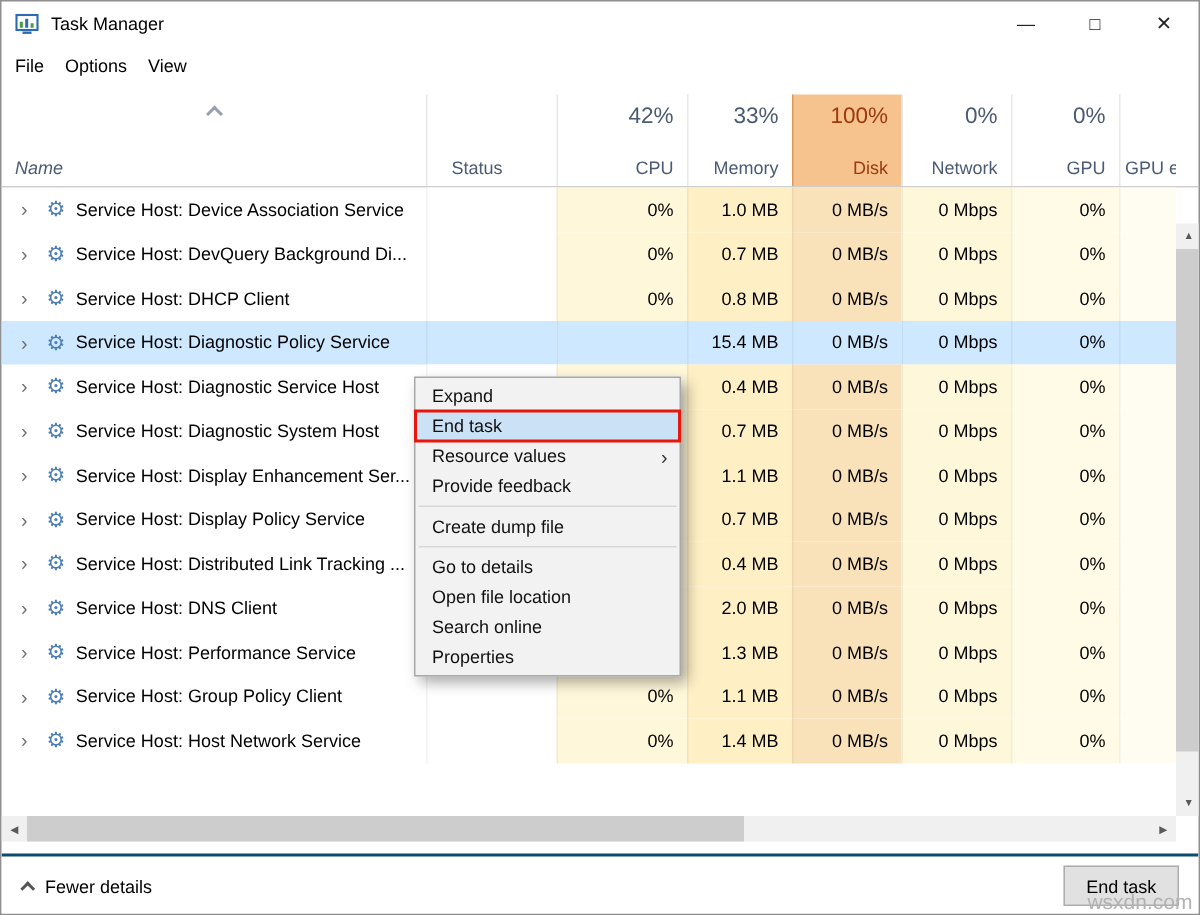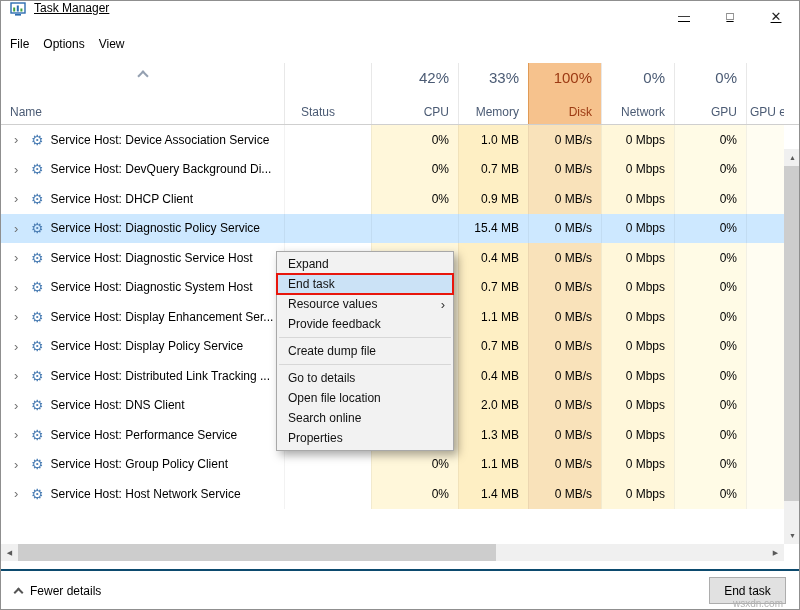--- a/index.html
+++ b/index.html
@@ -3,40 +3,40 @@
 <meta charset="utf-8">
 <style>
   * { margin:0; padding:0; box-sizing:border-box; }
   html,body { background:#fff; }
   .window {
     position:relative; width:800px; height:610px;
     border:1px solid #8f8f8f; background:#fff; overflow:hidden;
     font-family:"Liberation Sans","DejaVu Sans",sans-serif; color:#000;
   }
   
-  .titlebar { height:30px; display:flex; align-items:flex-start;text-decoration:underline; }
+  .titlebar { height:30px; display:flex; align-items:center; }
   .tm-icon { margin-left:9px; }
   .title { font-size:12px; margin-left:8px; }
   .win-controls { margin-left:auto; display:flex; height:30px; }
   .wbtn { width:46px; height:30px; display:flex; align-items:center; justify-content:center; font-size:12px; color:#222; }
   .wbtn.close { font-size:13px; }
   
   .menubar { height:25px; display:flex; align-items:center; padding-left:2px; font-size:12px; }
   .mb { padding:0 7px; }
   
   .tabbar { height:24px; display:flex; align-items:flex-end; padding-left:4px; border-bottom:1px solid #d9d9d9; }
   .tab { font-size:12px; padding:3px 9px 4px; border:1px solid transparent; white-space:nowrap; }
   .tab.selected { background:#fff; border-color:#d9d9d9; border-bottom-color:#fff; margin-bottom:-1px; }
   
   .thead { display:flex; height:62px; margin-top:7px; border-bottom:1px solid #cfcfcf; color:#4b5b74; }
   .h { display:flex; flex-direction:column; justify-content:space-between; align-items:flex-end; padding:6px 9px 5px 0; border-left:1px solid #e8e8e8; }
   .h .pct { font-size:15px; }
   .h .lbl { font-size:12px; }
   .h.lblonly { justify-content:flex-end; }
-  .h.name { width:283px; align-items:flex-start; padding-left:9px; border-left:none; position:relative; }
+  .h.name { width:283px; align-items:flex-start; padding-left:9px; border-left:none; position:relative;font-style:italic; }
   .h.status { width:87px; align-items:flex-start; padding-left:16px; }
   .h.cpu { width:87px; } .h.mem { width:70px; } .h.disk { width:73px; }
   .h.net { width:73px; } .h.gpu { width:72px; }
   .h.gpueng { width:38px; align-items:flex-start; padding-left:3px; overflow:hidden; white-space:nowrap; }
   .h.hot { background:#f6c28d; color:#9c3a13; border-left:1px solid #e09a55; }
   .sortchev { position:absolute; top:9px; left:138px; width:8px; height:8px;
     border-left:2px solid #94a0b1; border-top:2px solid #94a0b1; transform:rotate(45deg); }
   
   .rows { position:relative; }
   .row { display:flex; height:29.5px; }
@@ -65,21 +65,21 @@
   .hscroll { position:absolute; left:0; top:543px; width:783px; height:17px; background:#f0f0f0; }
   .hthumb { position:absolute; left:17px; top:0; width:478px; height:17px; background:#cdcdcd; }
   .sarrow { position:absolute; width:17px; height:17px; display:flex; align-items:center; justify-content:center; font-size:7px; color:#5a5a5a; }
   .vscroll { position:absolute; left:783px; top:148px; width:17px; height:395px; background:#f0f0f0; }
   .vthumb { position:absolute; left:0; top:17px; width:17px; height:335px; background:#cdcdcd; }
   
   .footer { position:absolute; left:0; top:568px; width:100%; height:41px; border-top:2px solid #0c4a6e; background:#fff; display:flex; align-items:center; }
   .fewer { display:flex; align-items:center; gap:8px; margin-left:14px; font-size:12px; }
   .chevup { width:7px; height:7px; border-left:2px solid #555; border-top:2px solid #555; transform:rotate(45deg); margin-top:4px; }
   .endtask-btn { position:absolute; right:13px; top:6px; width:77px; height:27px; background:#e1e1e1; border:1px solid #adadad; font-size:12px; display:flex; align-items:center; justify-content:center; }
-  .watermark { position:absolute; right:16px; bottom:0px; font-size:10px; color:#b2b2b2; }
+  .watermark { position:absolute; right:4px; bottom:0px; font-size:14px; color:#b2b2b2; }
 </style>
 </head>
 <body>
 
 <div class="window">
 
   <div class="titlebar">
     <svg class="tm-icon" width="16" height="16" viewBox="0 0 16 16">
       <rect x="1" y="2" width="14" height="10" fill="#ffffff" stroke="#2b6cb0" stroke-width="1.4"></rect>
       <rect x="3.2" y="6.5" width="2" height="4" fill="#3fa13f"></rect>
@@ -165,21 +165,21 @@
         <div class="c gpueng"></div>
       </div>
       <div class="row">
         <div class="c name">
           <span class="chev">›</span>
           <span class="svc">⚙</span>
           <span class="ntext">Service Host: DHCP Client</span>
         </div>
         <div class="c status"></div>
         <div class="c cpu">0%</div>
-        <div class="c mem">0.9 MB</div>
+        <div class="c mem">0.8 MB</div>
         <div class="c disk">0 MB/s</div>
         <div class="c net">0 Mbps</div>
         <div class="c gpu">0%</div>
         <div class="c gpueng"></div>
       </div>
       <div class="row sel">
         <div class="c name">
           <span class="chev">›</span>
           <span class="svc">⚙</span>
           <span class="ntext">Service Host: Diagnostic Policy Service</span>

